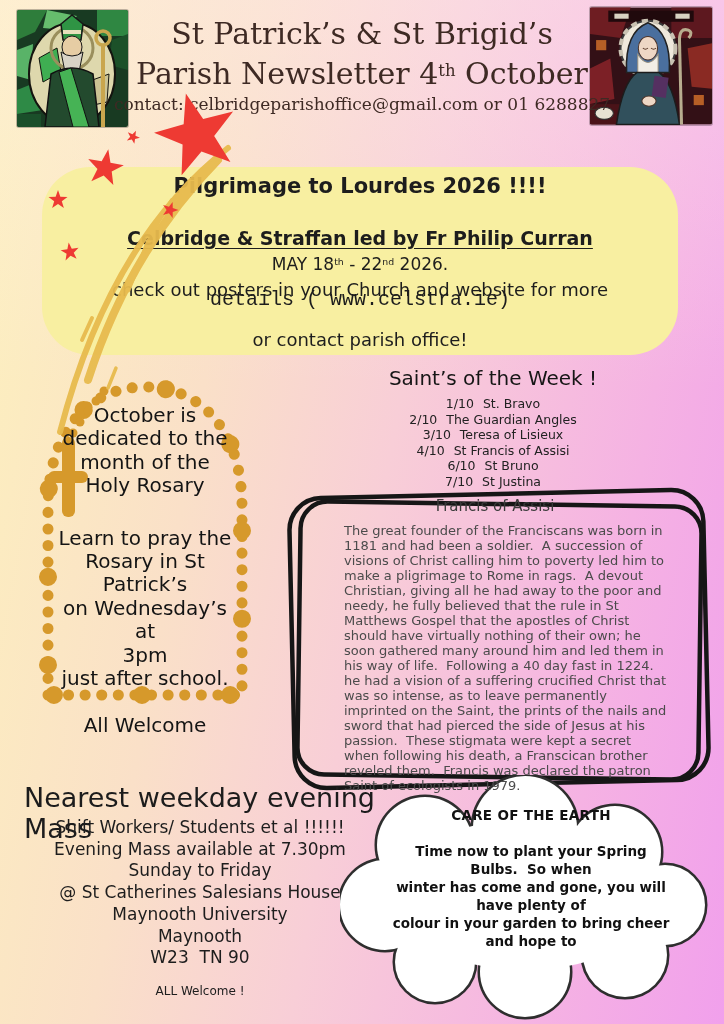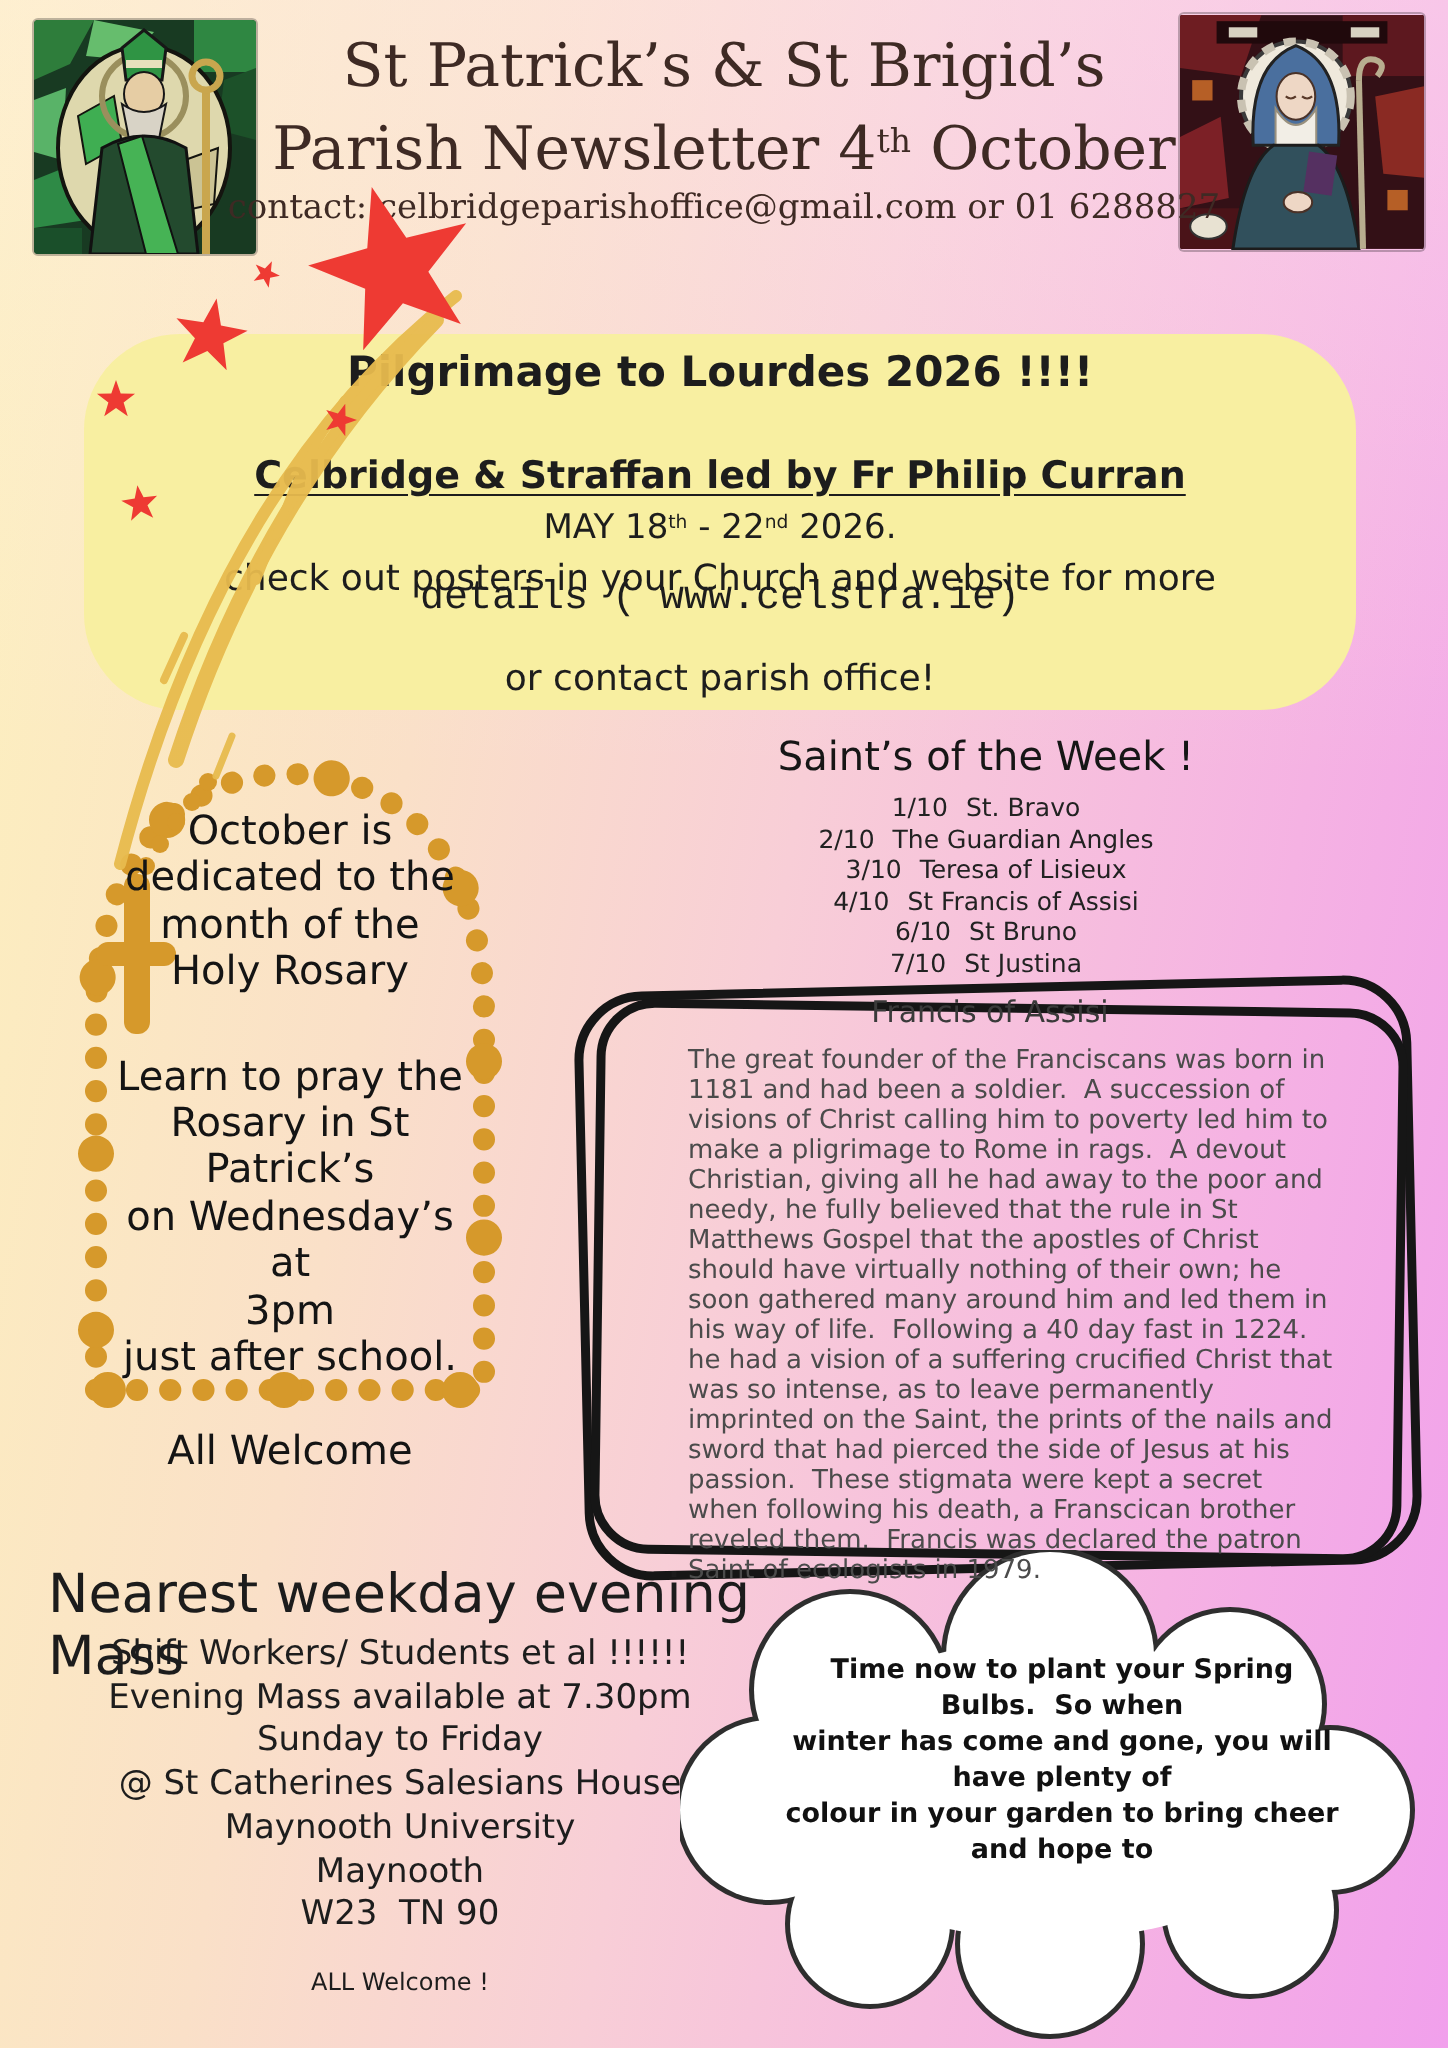--- a/index.html
+++ b/index.html
@@ -264,20 +264,21 @@
       <circle cx="275" cy="77" r="46"></circle>
         <circle cx="325" cy="130" r="40"></circle>
       <circle cx="285" cy="180" r="42"></circle>
         <circle cx="185" cy="197" r="45"></circle>
       <circle cx="95" cy="187" r="40"></circle>
         <circle cx="45" cy="130" r="45"></circle>
       <ellipse cx="185" cy="120" rx="135" ry="75"></ellipse>
     </g>
   </svg>
   <div class="abs cloud-text">
+    <div class="cloud-title">CARE OF THE EARTH</div>
     <div class="cloud-lines">
       <div class="cloud-line pre">Time now to plant your Spring</div>
       <div class="cloud-line pre">Bulbs.  So when</div>
       <div class="cloud-line pre">winter has come and gone, you will</div>
       <div class="cloud-line pre">have plenty of</div>
       <div class="cloud-line pre">colour in your garden to bring cheer</div>
       <div class="cloud-line pre">and hope to</div>
     </div>
   </div>
 

